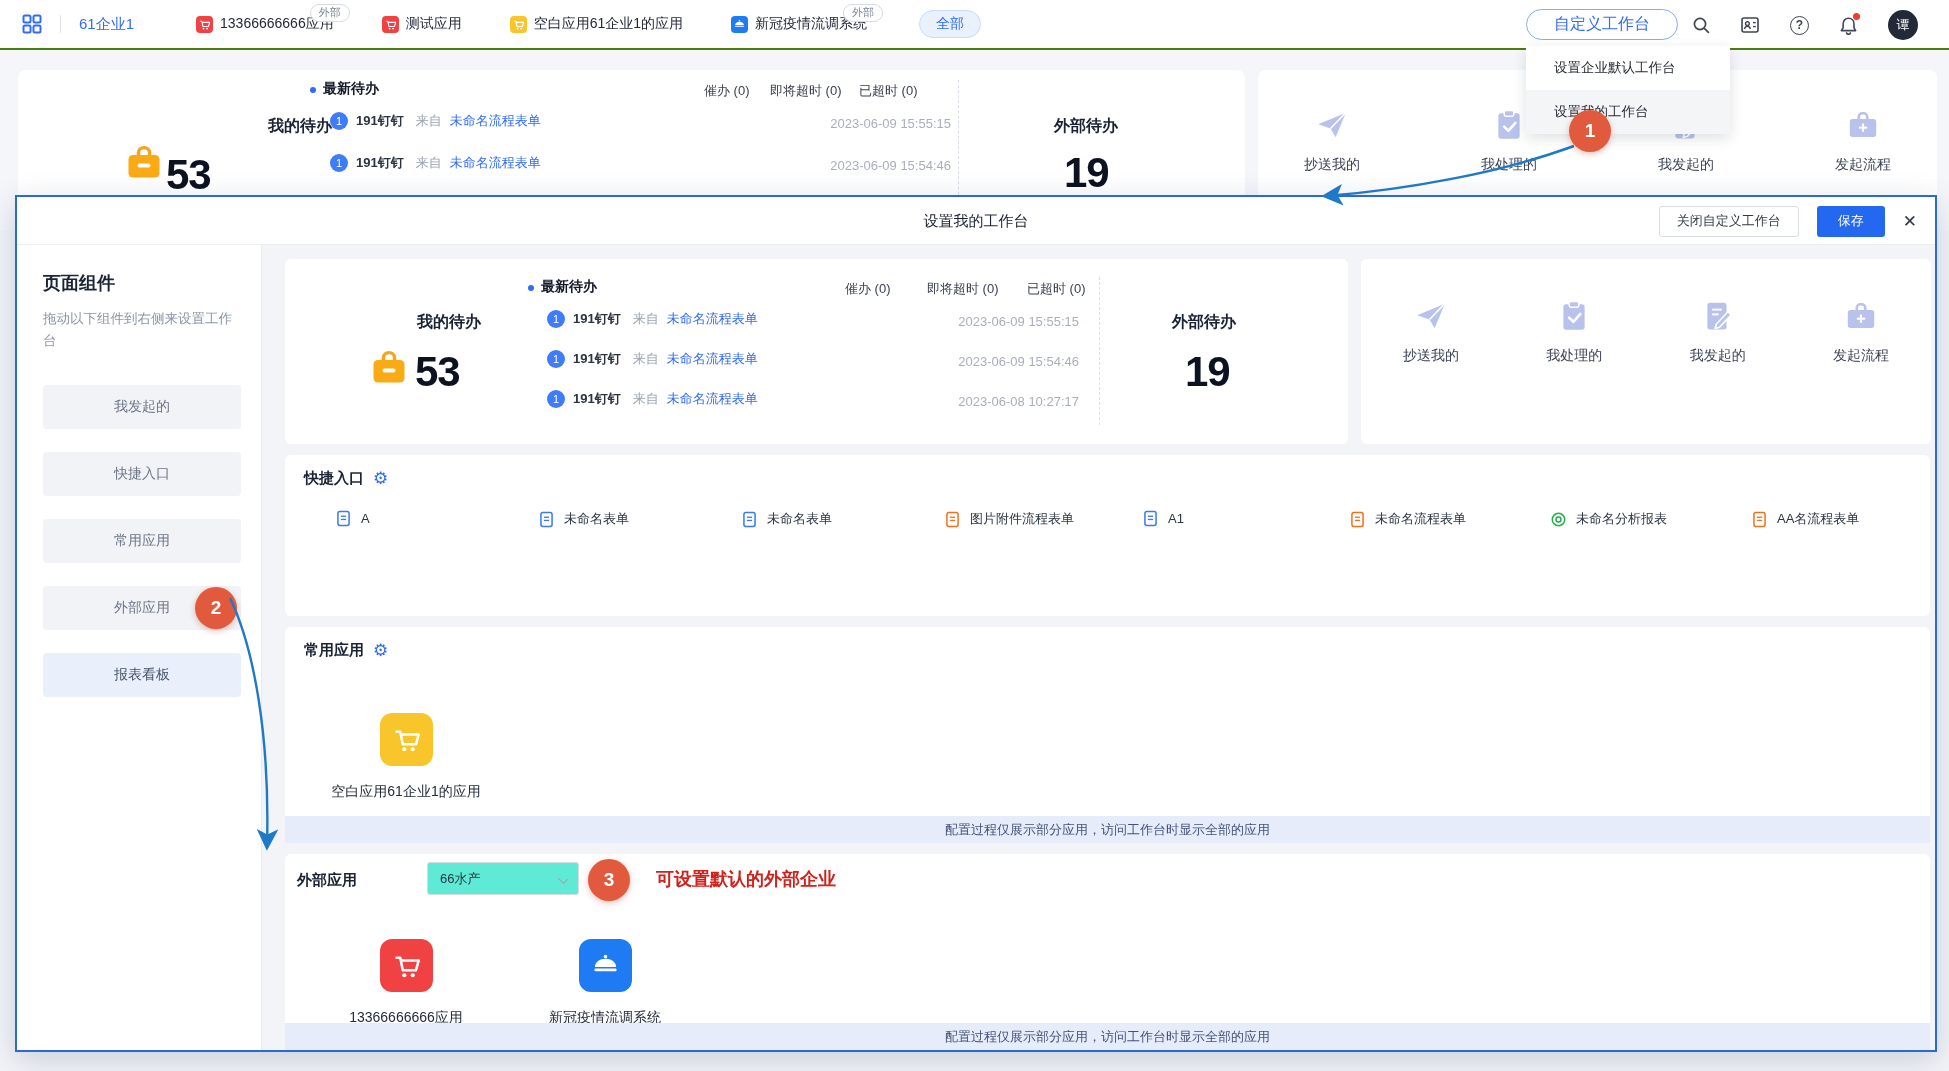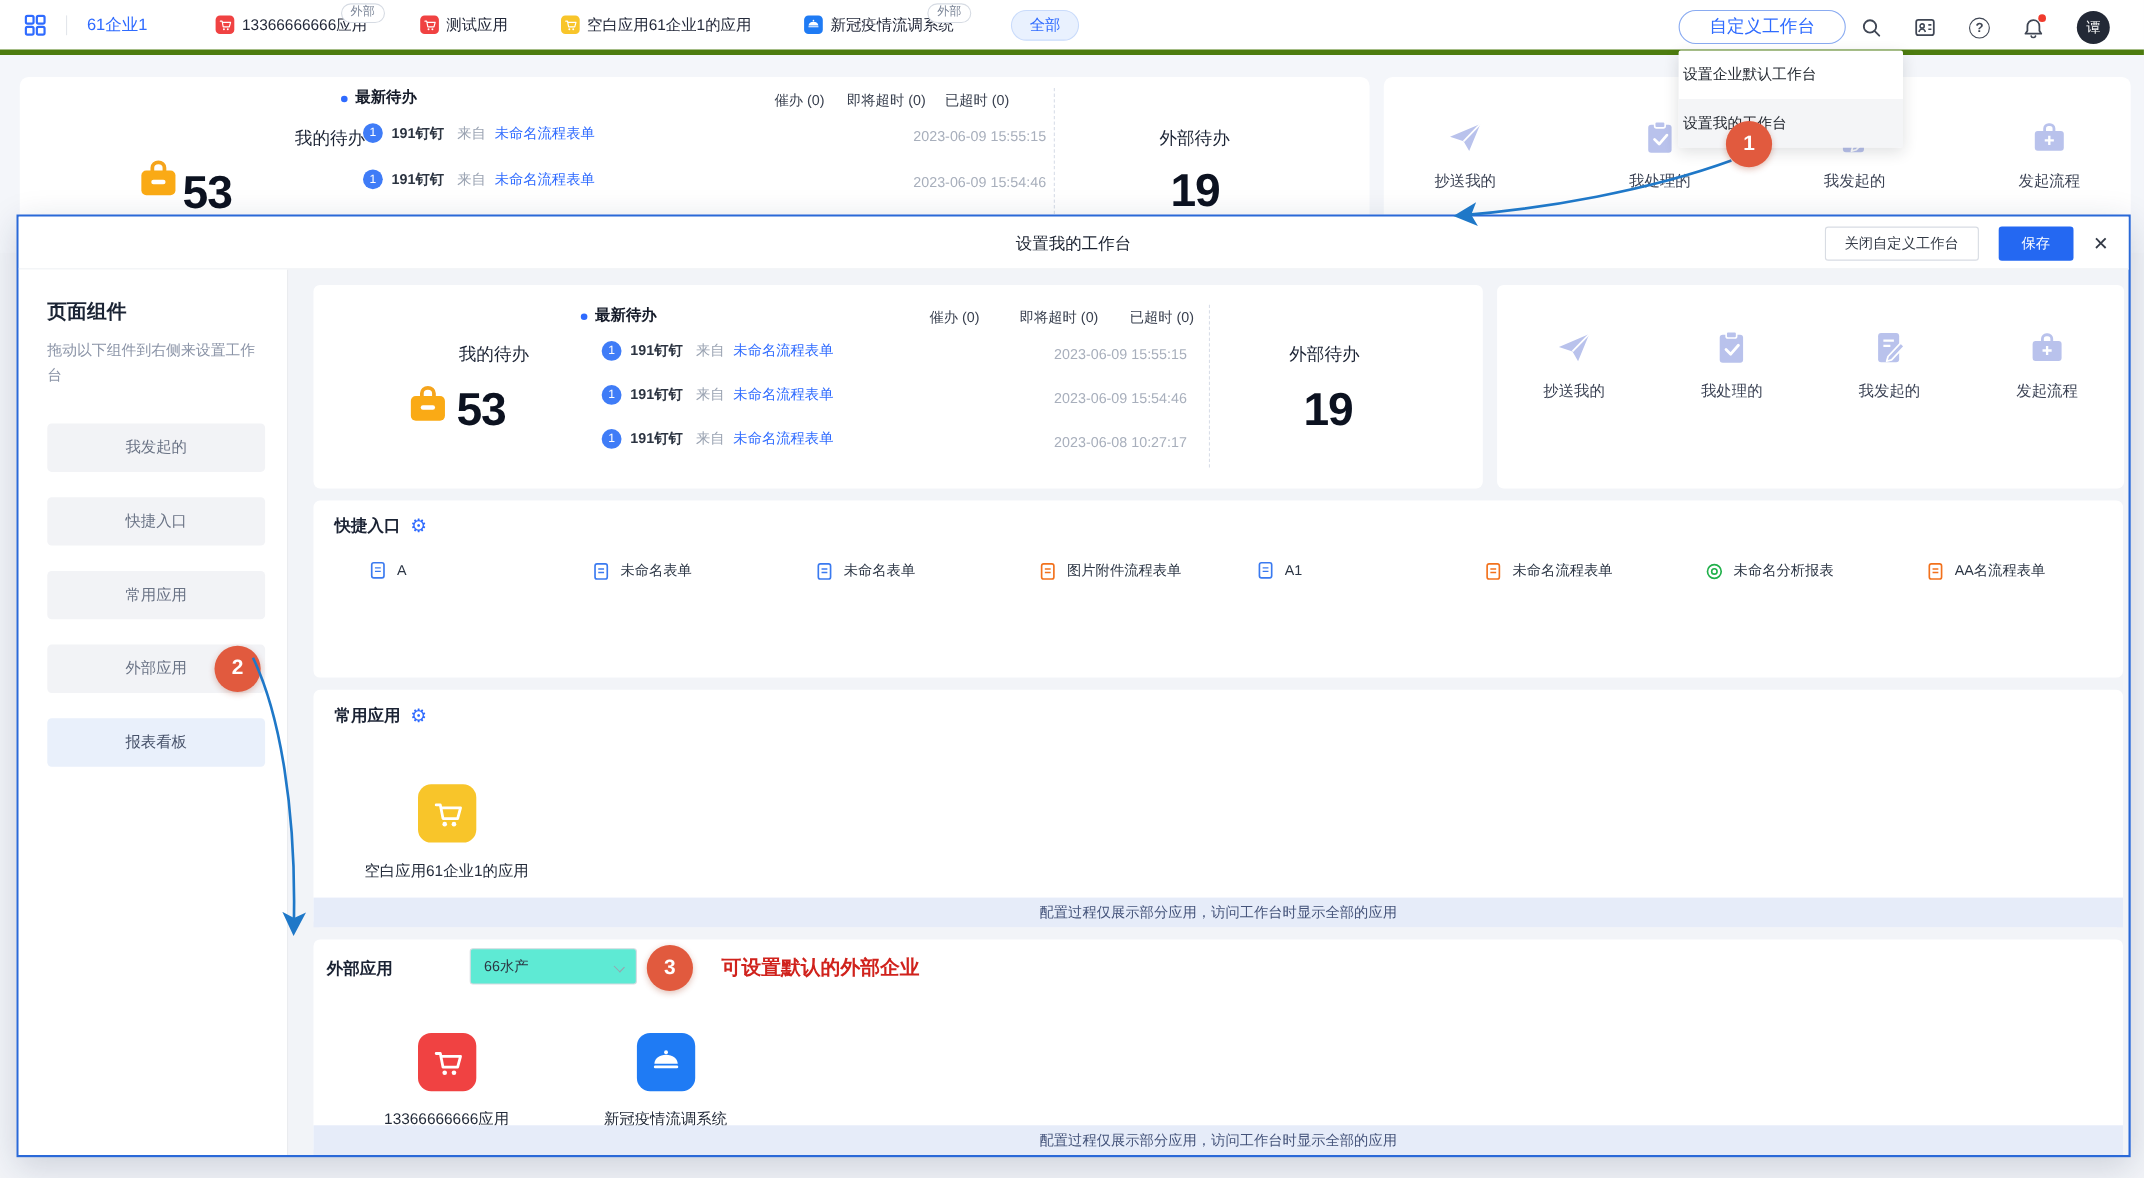--- a/index.html
+++ b/index.html
@@ -2,21 +2,21 @@
 <html><head>
 <meta charset="utf-8">
 <style>
   * { margin:0; padding:0; box-sizing:border-box; }
   html,body { width:1949px; height:1071px; }
   body { font-family:"Liberation Sans","DejaVu Sans",sans-serif; background:#f4f6fa; }
   .stage { position:relative; width:1949px; height:1071px; overflow:hidden; background:#f2f4f8; }
 
   
   .topbar { position:absolute; left:0; top:0; width:1949px; height:50px; background:#fff;
-            border-bottom:5px solid #4d7c0f; display:flex; align-items:center; padding:0 22px; z-index:5; }
+            border-bottom:2px solid #4d7c0f; display:flex; align-items:center; padding:0 22px; z-index:5; }
   .tb-left { display:flex; align-items:center; gap:18px; }
   .tb-divider { width:1px; height:18px; background:#e3e6eb; }
   .tb-org { color:#2f6bff; font-size:15px; font-weight:500; margin-right:14px; white-space:nowrap; }
   .tb-app { display:flex; align-items:center; gap:7px; margin-left:30px; position:relative; white-space:nowrap; cursor:pointer; }
   .appchip { width:17px; height:17px; border-radius:4px; display:flex; align-items:center; justify-content:center; flex:0 0 auto; }
   .appchip svg { width:13px; height:13px; }
   .c-red { background:#f04242; } .c-yellow { background:#f8c52a; } .c-blue { background:#1f7bf4; }
   .tb-app-label { font-size:14px; color:#23293a; }
   .ext-pill { position:absolute; top:-11px; right:-16px; font-size:11px; color:#7c8698; background:#fff;
               border:1px solid #d6dbe3; border-radius:10px; padding:1px 8px; line-height:14px;font-family:Liberation Mono, monospace; }
@@ -43,32 +43,32 @@
   .dot { width:6px; height:6px; border-radius:50%; background:#2f6bff; display:inline-block; }
   .latest-lab { font-size:14px; font-weight:700; color:#141a28; }
   .stat { position:absolute; font-size:13px; color:#39404f; white-space:nowrap; }
   .todo-row { position:absolute; display:flex; align-items:center; gap:8px; white-space:nowrap; }
   .num-circle { width:18px; height:18px; border-radius:50%; background:#3f7cf7; color:#fff; font-size:11px;
                 display:flex; align-items:center; justify-content:center; flex:0 0 auto; }
   .row-title { font-size:13px; color:#2b3340; font-weight:600; }
   .row-prefix { font-size:13px; color:#9aa3b2; margin-left:4px; }
   .row-link { font-size:13px; color:#2f6bff; cursor:pointer; }
   .row-time { position:absolute; font-size:13px; color:#a8afbc; white-space:nowrap; }
-  .big-label { position:absolute; font-size:16px; font-weight:400; color:#1a2233; white-space:nowrap; }
+  .big-label { position:absolute; font-size:16px; font-weight:700; color:#1a2233; white-space:nowrap; }
   .big-num { position:absolute; font-size:42px; font-weight:700; color:#0c1220; line-height:1; letter-spacing:-1px; }
   .dash-v { position:absolute; border-left:1px dashed #d9dee8; }
   .qa-row { display:flex; justify-content:space-between; align-items:flex-start; height:100%; }
   .qa-item { display:flex; flex-direction:column; align-items:center; cursor:pointer; }
   .qa-item svg { width:34px; height:34px; }
   .qa-label { margin-top:14px; font-size:14px; color:#3b4254; white-space:nowrap; }
 
   
   .menu { position:absolute; left:1526px; top:46px; width:204px; background:#fff; border-radius:2px;
           box-shadow:0 4px 14px rgba(31,35,41,.14); z-index:70; }
-  .menu-item { height:44px; display:flex; align-items:center; padding-left:4px; font-size:13.5px; color:#262b33; cursor:pointer; }
+  .menu-item { height:44px; display:flex; align-items:center; padding-left:28px; font-size:13.5px; color:#262b33; cursor:pointer; }
   .menu-item.hover { background:#f4f5f7; }
 
   
   .modal { position:absolute; left:15px; top:195px; width:1922px; height:857px; background:#f2f4f8;
            border:2px solid #2a69d8; box-shadow:0 8px 30px rgba(20,40,80,.18); z-index:10; }
   .modal-header { position:absolute; left:0; top:0; right:0; height:48px; background:#fff; border-bottom:1px solid #eceef2; }
   .modal-title { position:absolute; left:0; right:0; top:0; height:48px; display:flex; align-items:center; justify-content:center;
                  font-size:15px; color:#1b2230; font-weight:500; pointer-events:none; }
   .hdr-actions { position:absolute; right:18px; top:0; height:48px; display:flex; align-items:center; gap:18px; }
   .btn-outline { height:31px; padding:0 17px; background:#fff; border:1px solid #d8dce3; border-radius:3px;

